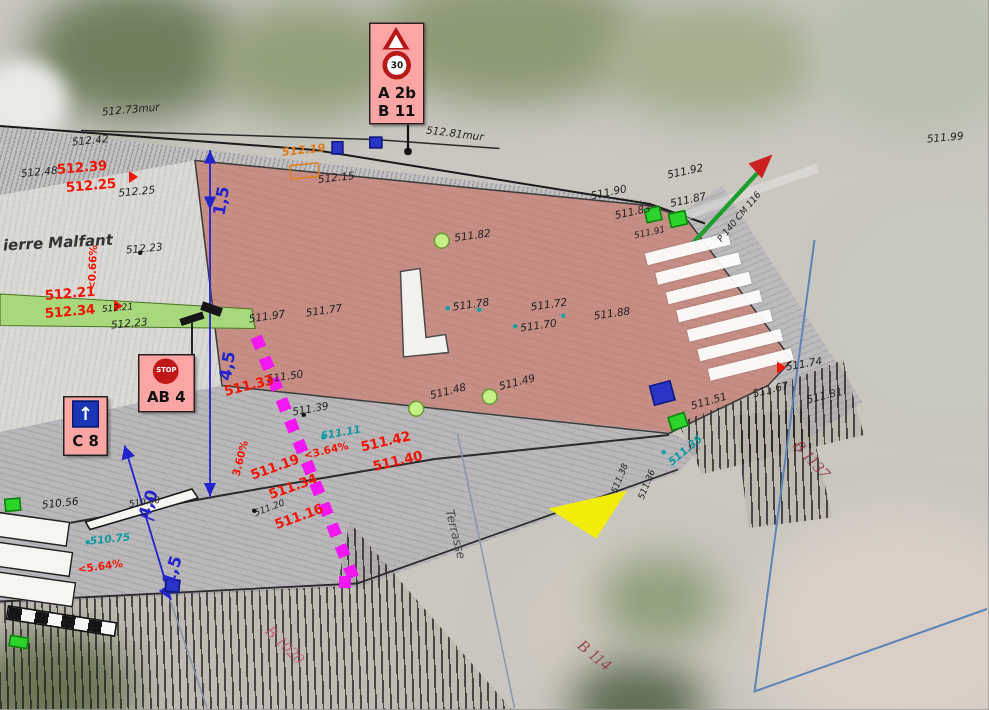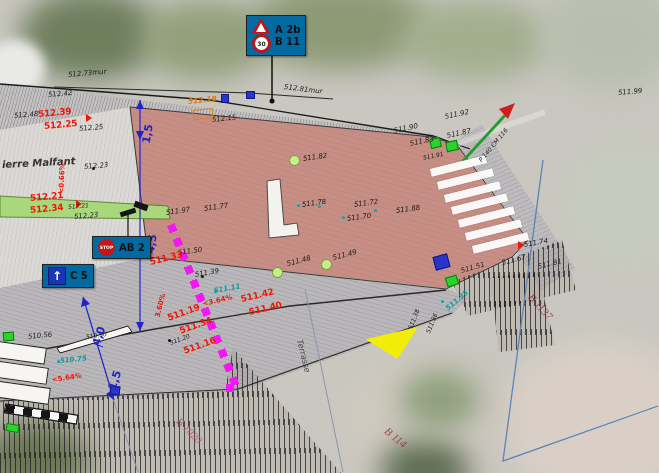--- a/index.html
+++ b/index.html
@@ -54,22 +54,22 @@
   .mk-teal-dot{background:#12a0a8;width:3px;height:3px;border-radius:50%;}
   .mk-black-dot{background:#111;width:3px;height:3px;border-radius:50%;}
   .mk-red-tri{width:0;height:0;border-top:4px solid transparent;border-bottom:4px solid transparent;border-left:6px solid #f21505;}
   .mk-black-bar{background:#151515;}
   .mk-orange-rect{border:1.3px solid #e08020;}
   .mk-magenta-dot{background:#f318f3;}
   .mk-white-rect{background:#f6f5f2;border:1px solid #222;}
   .checker{position:absolute;left:4px;top:409px;width:72px;height:8px;transform:rotate(9deg);
     border:1px solid #111;background:repeating-linear-gradient(90deg,#151515 0 9px,#f6f6f6 9px 18px);}
   
-  .sign-box{position:absolute;background:#0369a1;border:1.5px solid #222;display:flex;align-items:center;
-    gap:4px;padding:2px 5px;box-shadow:1px 1px 2px rgba(0,0,0,.45);color:#111;}
+  .sign-box{position:absolute;background:#fca5a5;border:1.5px solid #222;display:flex;align-items:center;
+    gap:4px;padding:2px 5px;box-shadow:1px 1px 2px rgba(0,0,0,.45);color:#111;flex-direction:column;}
   .sign-code{font-size:10px;font-weight:bold;line-height:1.15;}
   .tri{position:relative;width:0;height:0;border-left:9px solid transparent;border-right:9px solid transparent;border-bottom:15px solid #b81818;}
   .tri:after{content:"";position:absolute;left:-5px;top:5px;border-left:5px solid transparent;border-right:5px solid transparent;border-bottom:9px solid #fff;}
   .circ30{width:13px;height:13px;border-radius:50%;background:#fff;border:3px solid #b81818;
     font-size:6px;font-weight:bold;display:flex;align-items:center;justify-content:center;color:#222;}
   .stop-disc{width:17px;height:17px;border-radius:50%;background:#c01818;color:#fff;font-size:4.5px;
     font-weight:bold;display:flex;align-items:center;justify-content:center;}
   .c12-sq{width:16px;height:16px;background:#1a35b5;color:#fff;font-size:12px;font-weight:bold;
     display:flex;align-items:center;justify-content:center;border:1px solid #0a1a70;}
   .sign-col{display:flex;flex-direction:column;}
@@ -256,21 +256,21 @@
       <span class="circ30">30</span>
     </span>
     <span class="sign-col">
       <span class="sign-code">A 2b</span>
       <span class="sign-code">B 11</span>
     </span>
   </div>
 
   <div class="sign-box" style="left:92px;top:236px;">
     <span class="stop-disc">STOP</span>
-    <span class="sign-code">AB 2</span>
+    <span class="sign-code">AB 4</span>
   </div>
 
   <div class="sign-box" style="left:42px;top:264px;">
     <span class="c12-sq">↑</span>
-    <span class="sign-code">C 5</span>
+    <span class="sign-code">C 8</span>
   </div>
 
 </div>
 
 </body></html>

